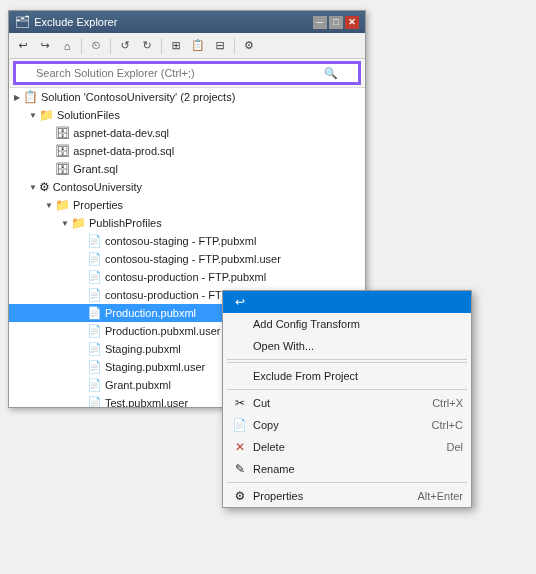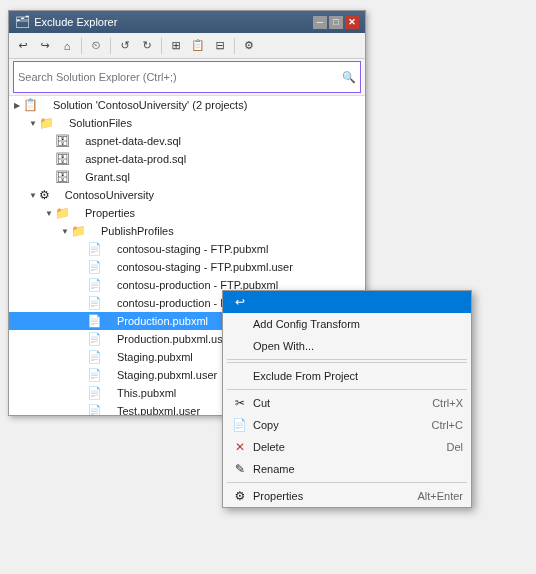--- a/index.html
+++ b/index.html
@@ -88,25 +88,25 @@
       cursor: pointer;
       border: 1px solid transparent;
       font-size: 11px;
       color: #444;
     }
     .toolbar-separator { width: 1px; height: 16px; background: #ccc; margin: 0 2px; }
 
     
     .search-bar {
       background: white;
-      border: 1px solid #8b5cf6;
-      padding: 2px 4px;
-      display: flex;
-      align-items: center;
-      height: 32px;
+      border: 3px solid #8b5cf6;
+      padding: 2px 20px;
+      display: flex;
+      align-items: center;
+      height: 24px;
       margin: 2px 4px;
     }
 
     .search-input {
       border: none;
       outline: none;
       flex: 1;
       font-size: 11px;
       color: #999;
       background: transparent;
@@ -148,21 +148,21 @@
       color: #555;
       text-align: center;
     }
 
     .item-icon {
       margin-right: 3px;
       font-size: 12px;
       flex-shrink: 0;
     }
 
-    .item-label { font-size: 11px; margin-left: 12px; }
+    .item-label { font-size: 11px; }
 
     
     .tree-area::-webkit-scrollbar { width: 14px; }
     .tree-area::-webkit-scrollbar-track { background: #f5f5f5; }
     .tree-area::-webkit-scrollbar-thumb { background: #c0c0c0; border: 1px solid #a0a0a0; }
 
     
     .context-menu {
       position: absolute;
       top: 290px;
@@ -391,21 +391,21 @@
       <span class="item-label">Staging.pubxml.user</span>
     </div>
 
     <div class="tree-item">
       <span class="indent"></span>
       <span class="indent"></span>
       <span class="indent"></span>
       <span class="indent"></span>
       <span class="expand-arrow"></span>
       <span class="item-icon">📄</span>
-      <span class="item-label">This.pubxml</span>
+      <span class="item-label">Grant.pubxml</span>
     </div>
 
     <div class="tree-item">
       <span class="indent"></span>
       <span class="indent"></span>
       <span class="indent"></span>
       <span class="indent"></span>
       <span class="expand-arrow"></span>
       <span class="item-icon">📄</span>
       <span class="item-label">Test.pubxml.user</span>

